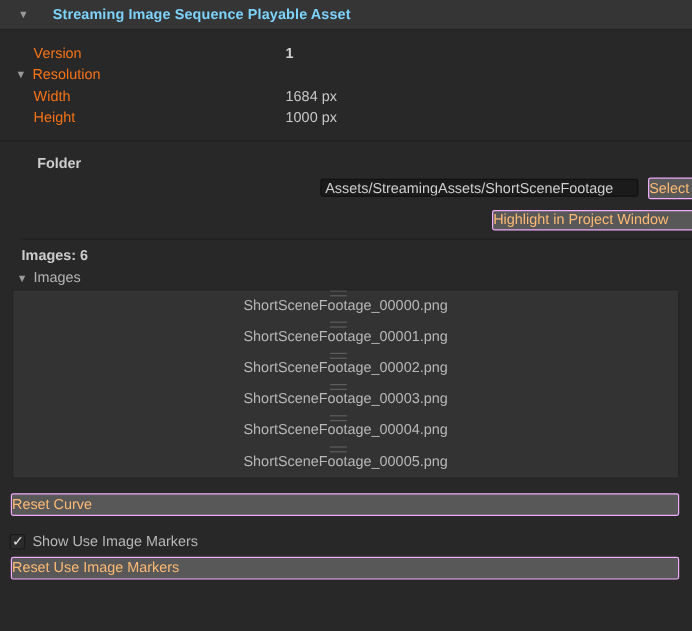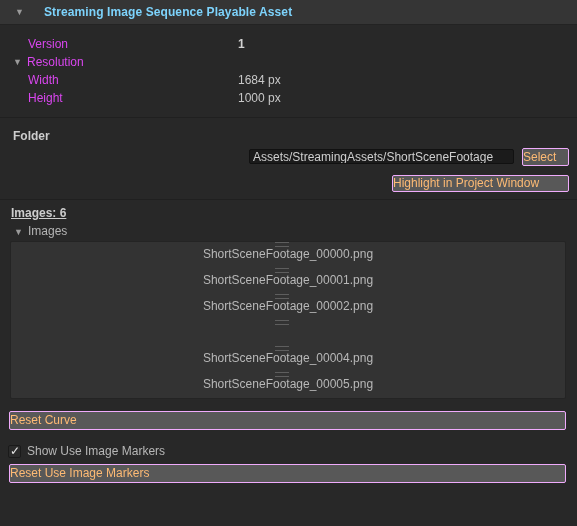--- a/index.html
+++ b/index.html
@@ -52,21 +52,21 @@
   }
 
   
   .prop-row {
     position: relative;
     height: 18px;
     display: flex;
     align-items: center;
   }
   .prop-label {
-    color: #d946ef;
+    color: #f97316;
     font-size: 12px;
     white-space: nowrap;
   }
   .prop-value {
     position: absolute;
     left: 238px;
     color: #c8c8c8;
     font-size: 12px;
     white-space: nowrap;
   }
@@ -94,21 +94,21 @@
   
   .body-top { padding-top: 10px; }
 
   .section-divider {
     height: 1px;
     background: #202020;
     margin: 0;
   }
 
   
-  .folder-block { padding-top: 9px; }
+  .folder-block { padding-top: 9px; margin-left: 18px; }
 
   .text-field {
     position: absolute;
     left: 249px;
     top: 0px;
     width: 265px;
     height: 15px;
     box-sizing: border-box;
     background: #1b1b1b;
     border: 1px solid #111111;
@@ -142,27 +142,26 @@
     position: absolute;
     left: 392px;
     top: 0px;
     width: 177px;
     height: 17px;
     line-height: 15px;
   }
 
   
   .images-count {
-    padding-left: 11px;
+    padding-left: 18px;
     font-weight: bold;
     color: #cdcdcd;
     font-size: 12px;
     height: 18px;
     line-height: 18px;
-    text-decoration: underline;
   }
   .images-foldout {
     padding-left: 14px;
     height: 18px;
     line-height: 18px;
     color: #b4b4b4;
     font-size: 12px;
   }
   .list-box {
     margin: 1px 11px 0 10px;
@@ -337,20 +336,21 @@
             <span></span>
         </span>
         <span class="list-row-label">ShortSceneFootage_00002.png</span>
       </div>
 
       <div class="list-row">
         <span class="drag-handle">
           <span></span>
             <span></span>
         </span>
+        <span class="list-row-label">ShortSceneFootage_00003.png</span>
       </div>
 
       <div class="list-row">
         <span class="drag-handle">
           <span></span>
             <span></span>
         </span>
         <span class="list-row-label">ShortSceneFootage_00004.png</span>
       </div>
 

